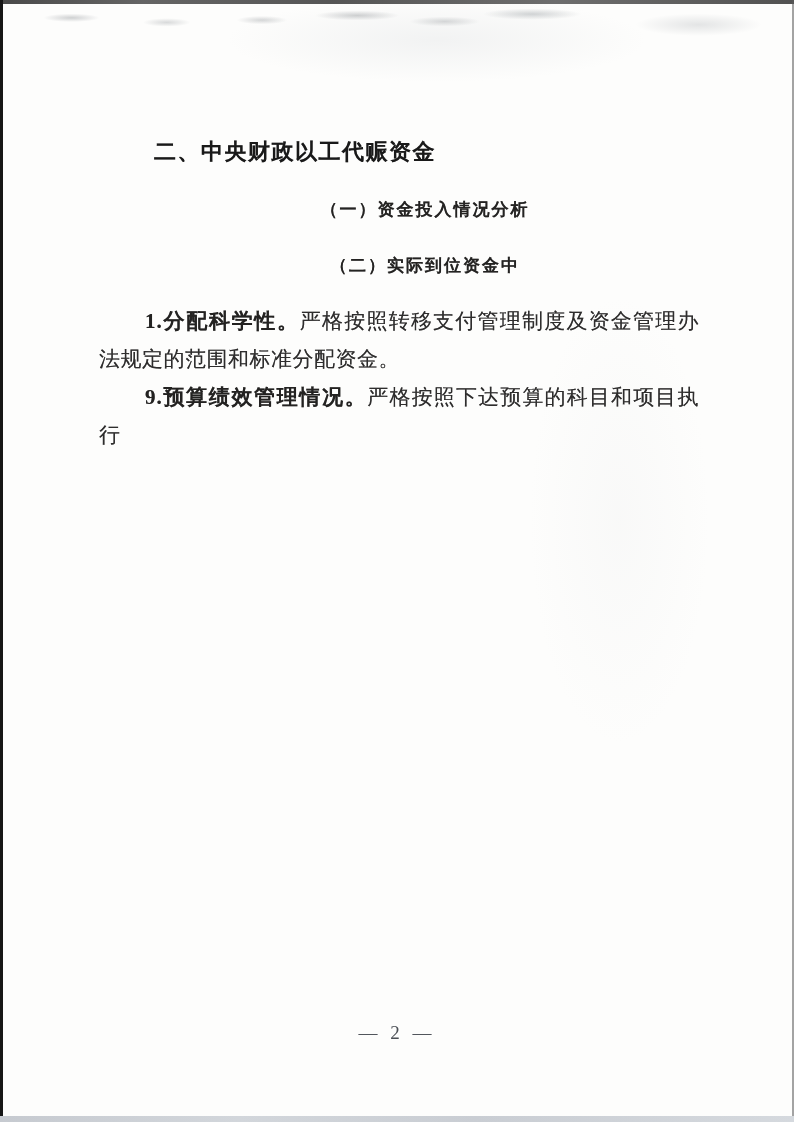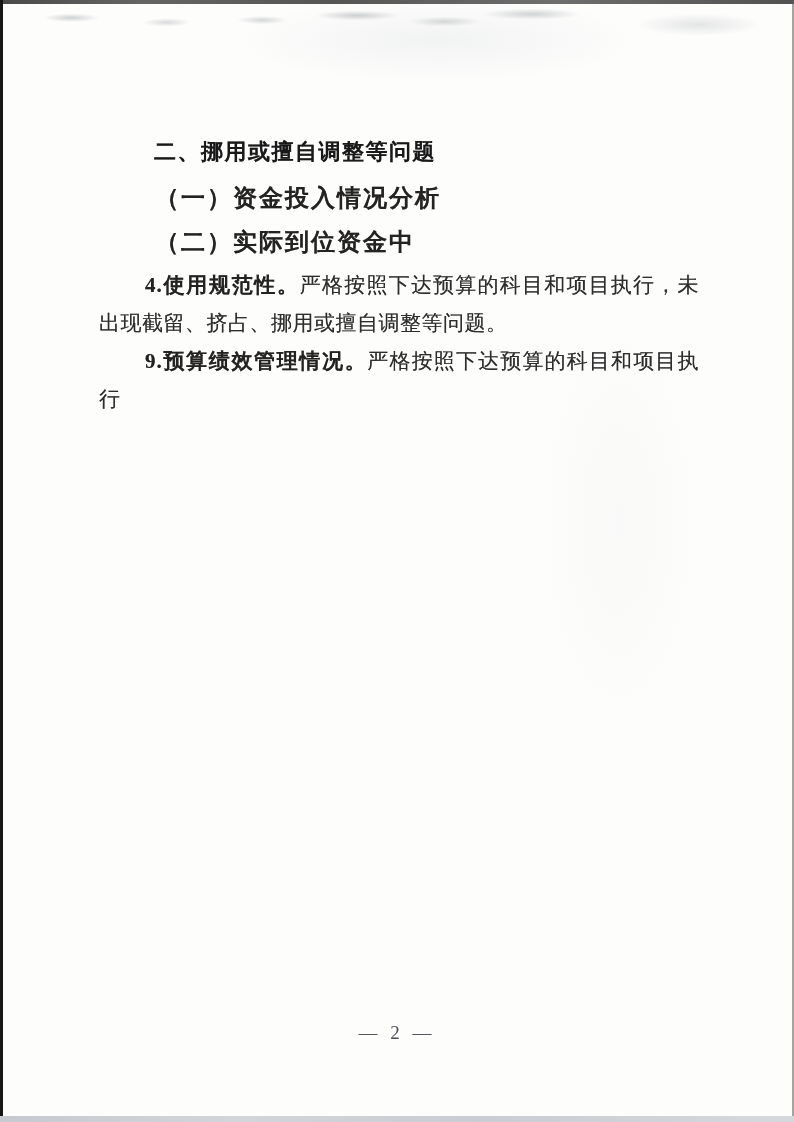--- a/index.html
+++ b/index.html
@@ -66,28 +66,28 @@
     font-family: "Liberation Sans", "DejaVu Sans", sans-serif;
     font-size: 22px;
     font-weight: 700;
     color: #191919;
     text-indent: 55px;
     line-height: 44px;
     letter-spacing: 1.5px;
     text-align: left;
   }
   .subheading {
-    margin: 4px;
-    font-size: 24px;
+    margin: 16px;
+    font-size: 17px;
     font-weight: 700;
     color: #242322;
     text-indent: 52px;
     line-height: 40px;
     letter-spacing: 2px;
-    text-align: left;
+    text-align: center;
   }
   .para {
     margin: 0;
     text-indent: 46px;
   }
   .item-label {
     font-weight: 700;
     color: #232221;
     letter-spacing: 1px;
   }
@@ -109,31 +109,31 @@
 <div class="page">
 
   <div class="edge-top"></div>
   <div class="edge-top-noise"></div>
   <div class="edge-left"></div>
   <div class="edge-right"></div>
   <div class="edge-bottom"></div>
 
   <div class="content">
 
-    <h2 class="heading">二、挪用或擅自调整等问题</h2>
+    <h2 class="heading">二、中央财政以工代赈资金</h2>
 
     <h3 class="subheading">（一）资金投入情况分析</h3>
 
 
     <h3 class="subheading">（二）实际到位资金中</h3>
 
+    <p class="para"><span class="item-label">1.分配科学性。</span><span>严格按照转移支付管理制度及资金管理办法规定的范围和标准分配资金。</span></p>
 
 
 
-    <p class="para"><span class="item-label">4.使用规范性。</span><span>严格按照下达预算的科目和项目执行，未出现截留、挤占、挪用或擅自调整等问题。</span></p>
 
 
     <p class="para"><span class="item-label">9.预算绩效管理情况。</span><span>严格按照下达预算的科目和项目执行</span></p>
 
   </div>
 
   <div class="footer">— 2 —</div>
 
 </div>
 

